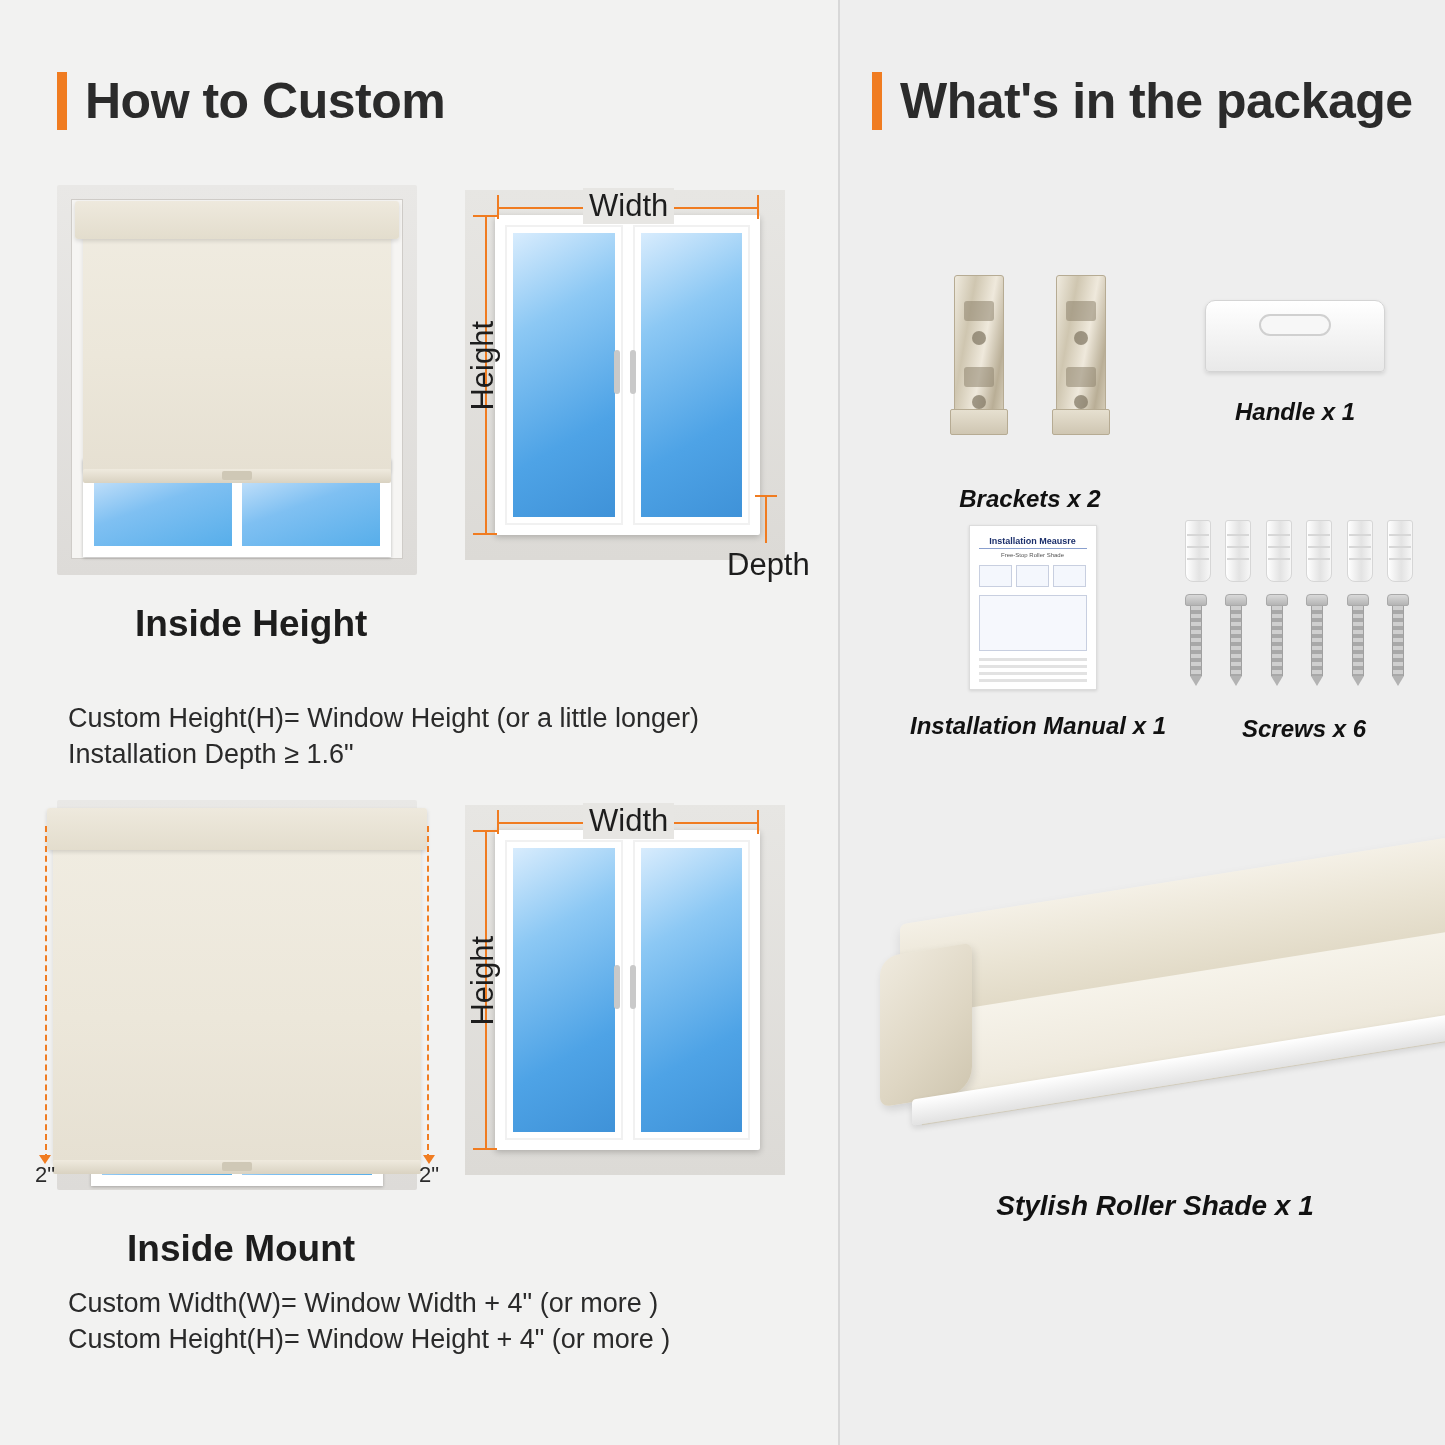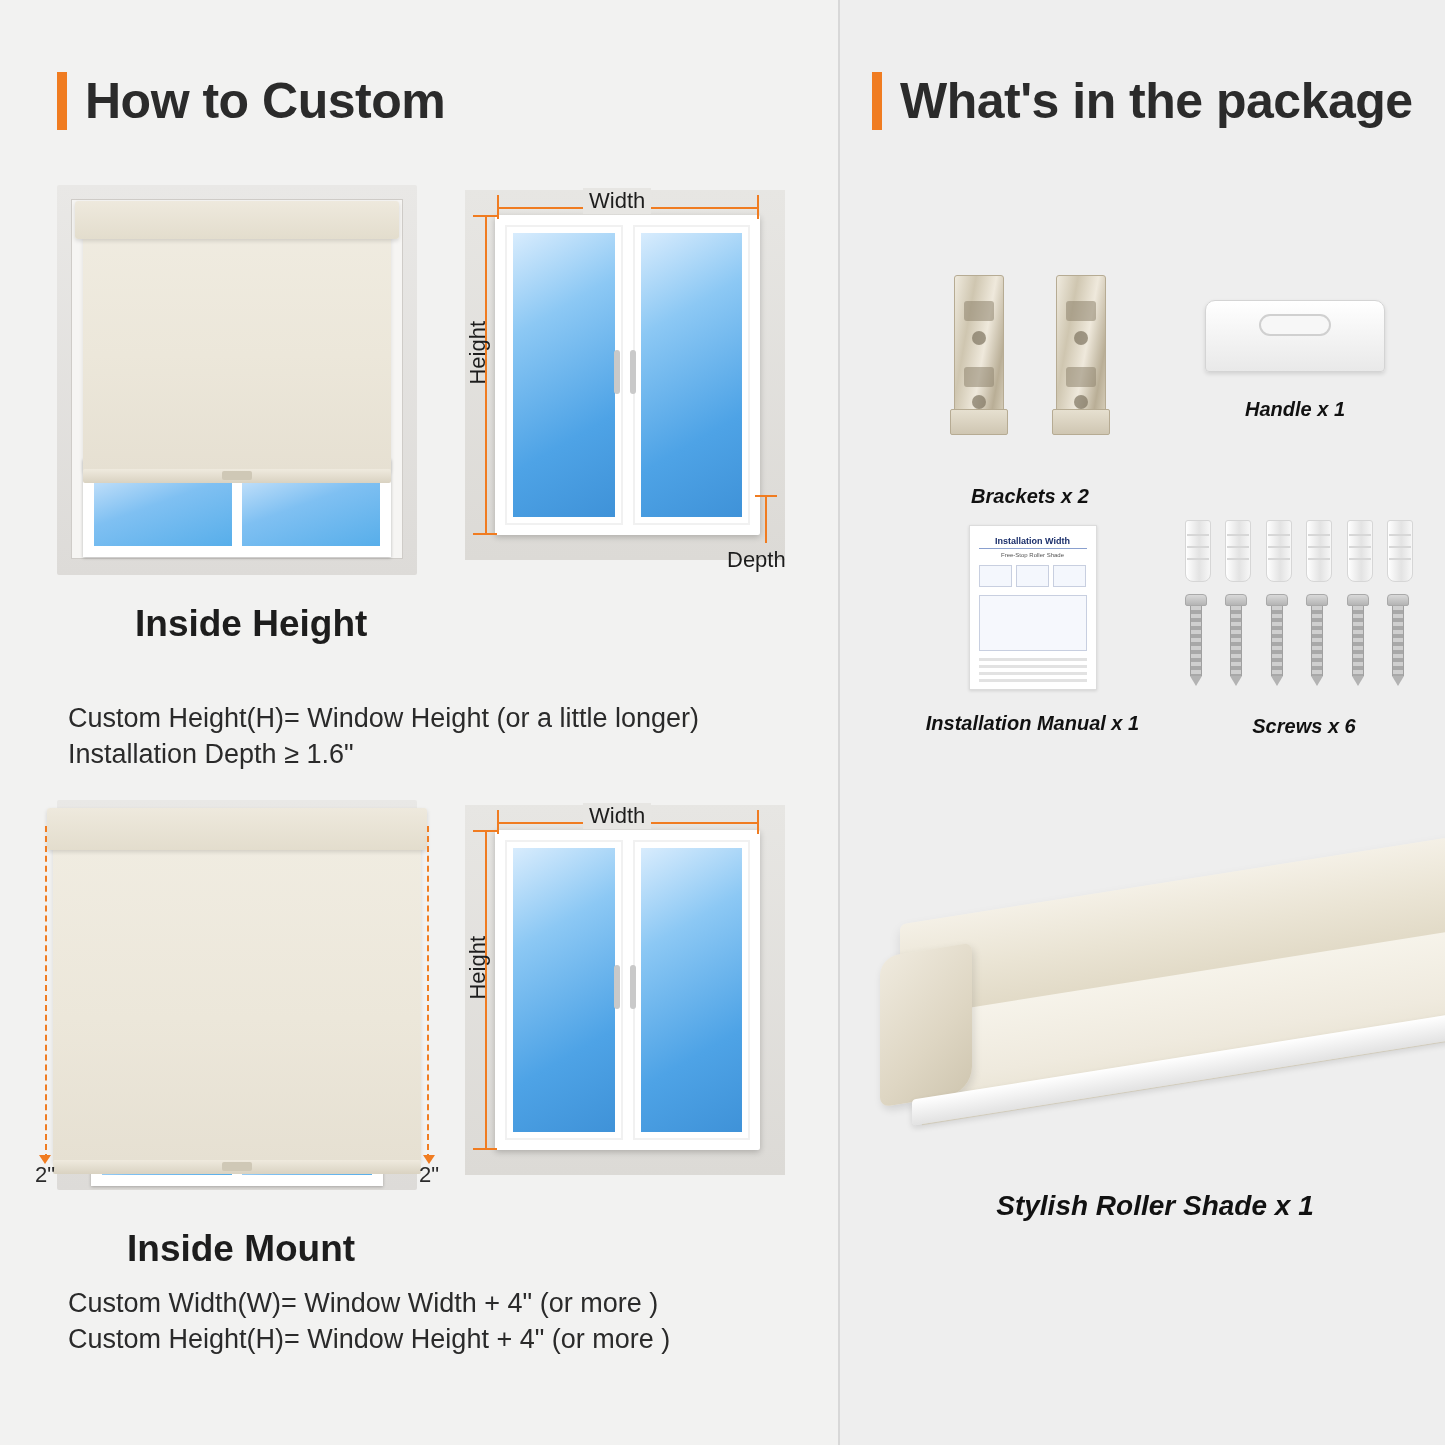--- a/index.html
+++ b/index.html
@@ -152,38 +152,38 @@
     background:#c9c9c9; border-radius:3px; display:block;
   }
   .win-handles i:first-child { left:2px; }
   .win-handles i:last-child { right:2px; }
 
   .meas-line { position:absolute; background:#f07c21; }
   .meas-h { height:2px; }
   .meas-v { width:2px; }
   .tick { position:absolute; background:#f07c21; }
   .meas-label {
-    position:absolute; font-size:22px; color:#1d1d1d; background:transparent;
+    position:absolute; font-size:31px; color:#1d1d1d; background:transparent;
   }
   .meas-label.vert {
     writing-mode:vertical-rl; transform:rotate(180deg);
   }
 
   
   .mount-title {
     position:absolute; font-size:37px; font-weight:bold; color:#1d1d1d;
   }
   .spec-line {
     position:absolute; font-size:27px; color:#2a2a2a; white-space:nowrap;
   }
 
   
   .pkg-item { position:absolute; text-align:center; }
   .pkg-label {
-    font-size:20px; font-weight:bold; font-style:italic; color:#111;
+    font-size:24px; font-weight:bold; font-style:italic; color:#111;
     white-space:nowrap;
   }
 
   
   .bracket {
     position:relative; width:62px; height:160px; display:inline-block;
     vertical-align:top;
   }
   .bracket .body {
     position:absolute; left:6px; top:0; width:50px; height:160px;
@@ -457,21 +457,21 @@
     <div class="pkg-item" style="left:335px; top:300px; width:240px;">
       <div class="handle-shape">
         <div class="outer"></div>
         <div class="grip"></div>
       </div>
       <div class="pkg-label" style="margin-top:26px;">Handle x 1</div>
     </div>
 
     <div class="pkg-item" style="left:70px; top:525px; width:245px;">
       <div class="manual">
-        <div class="m-title">Installation Width</div>
+        <div class="m-title">Installation Meausre</div>
         <div class="m-sub">Free-Stop Roller Shade</div>
         <div class="m-row">
           <div class="m-box"></div>
             <div class="m-box"></div>
             <div class="m-box"></div>
         </div>
         <div class="m-big"></div>
         <div class="m-lines">
           <span></span>
             <span></span>

